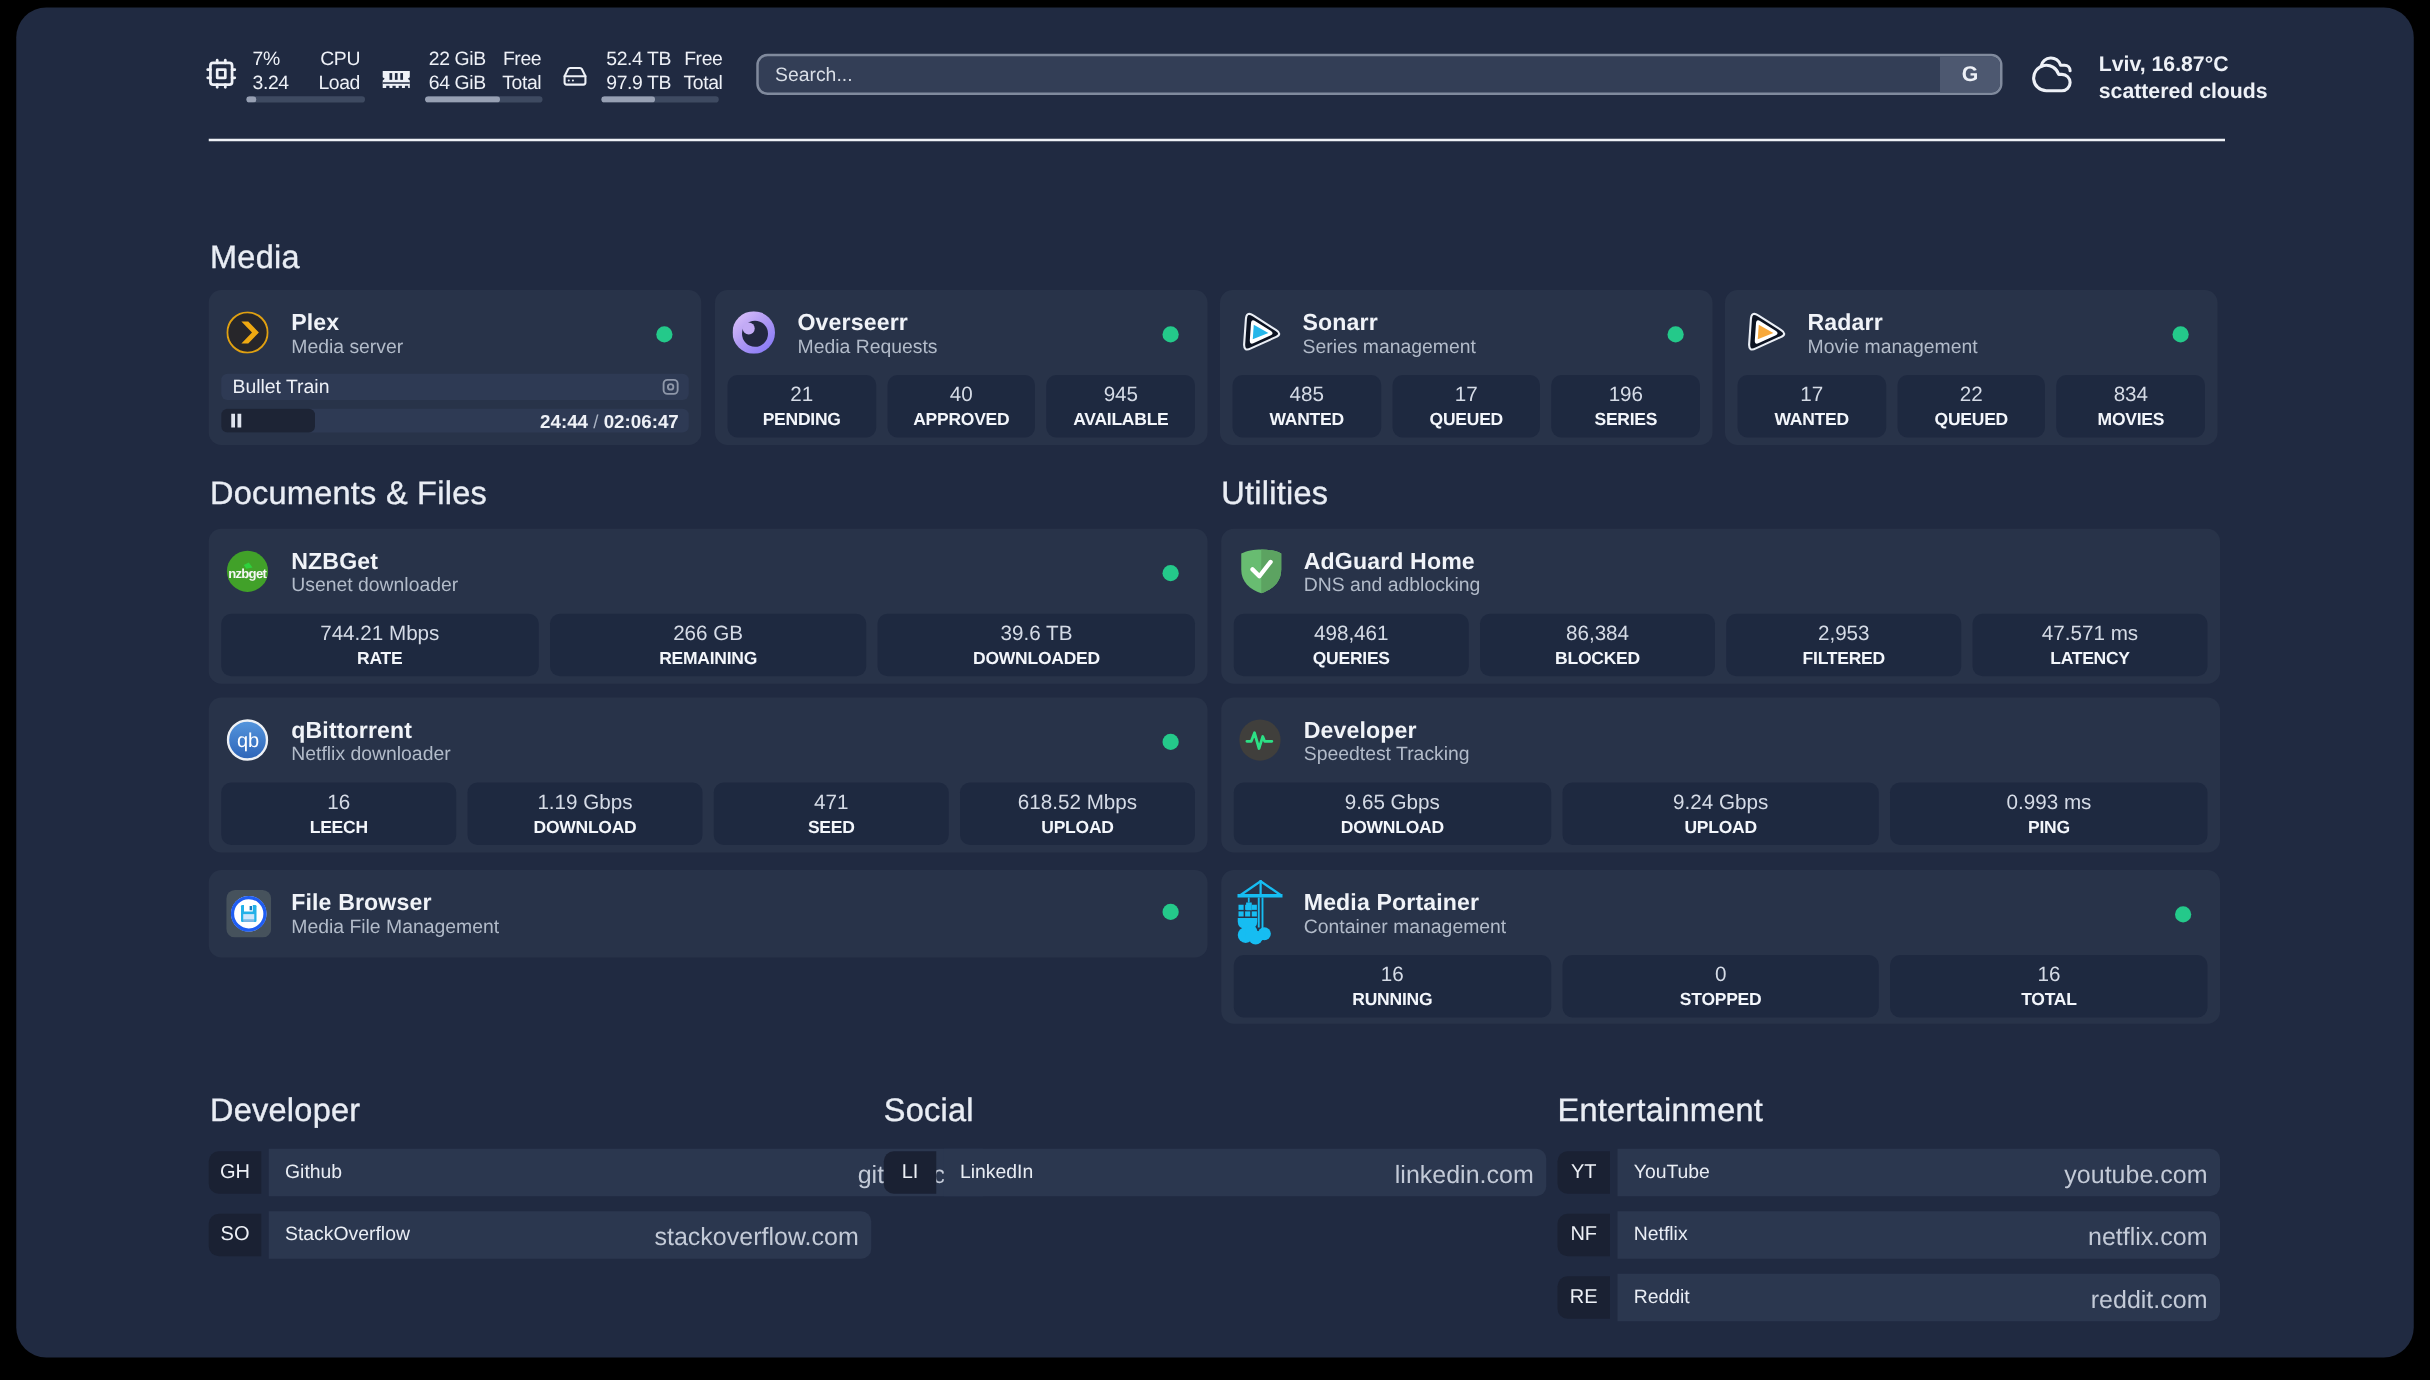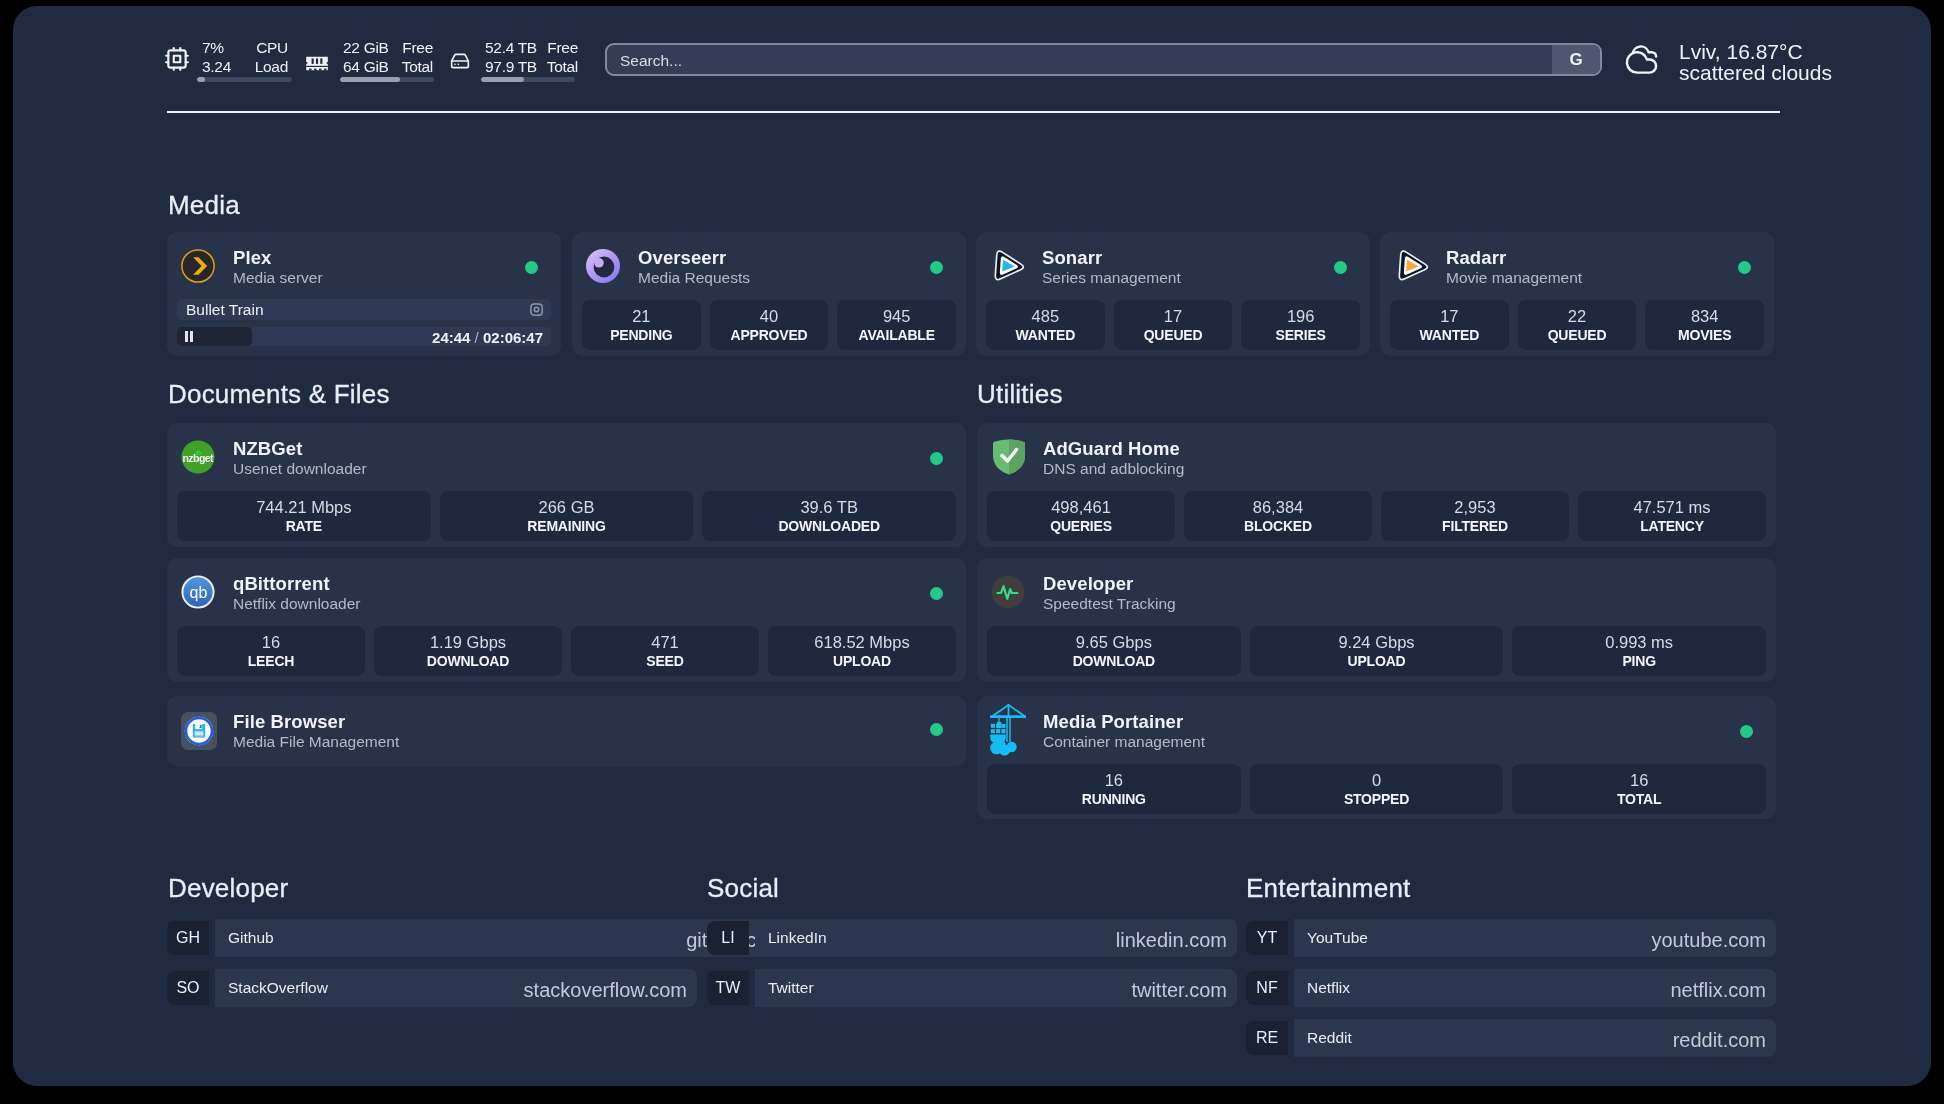--- a/index.html
+++ b/index.html
@@ -8,21 +8,21 @@
 #panel { position:absolute; left:13px; top:6px; width:1918px; height:1080px; background:#202a41; border-radius:24px; overflow:hidden; }
 
 .mval { position:absolute; font-size:15.5px; line-height:19px; letter-spacing:-0.3px; color:#eef1f7; }
 .mlab { position:absolute; font-size:15.5px; line-height:19px; letter-spacing:-0.3px; color:#eef1f7; text-align:right; }
 .mbar { position:absolute; height:5px; border-radius:3px; background:#3e4a61; overflow:hidden; }
 .mbar i { display:block; height:100%; background:#97a0b3; border-radius:3px; }
 .icn { position:absolute; }
 #search { position:absolute; left:438px; top:37px; width:997px; height:33px; border:2px solid #808a9d; border-radius:9px; background:#333e56; }
 #search .ph { position:absolute; left:13px; top:7px; font-size:15.5px; color:#d9dee6; }
 #search .gbtn { position:absolute; right:0; top:0; width:48px; height:29px; background:#4d5870; border-radius:0 7px 7px 0; color:#eef1f7; font-size:17px; font-weight:700; text-align:center; line-height:29px; }
-#weather-txt { position:absolute; left:1512px; top:35px; white-space:nowrap; font-size:21px; line-height:21px; color:#eef1f7; }
+#weather-txt { position:absolute; left:1512px; top:35px; white-space:nowrap; font-size:17px; line-height:21px; color:#eef1f7;font-weight:bold; }
 #sep { position:absolute; left:0px; top:105px; width:1613px; height:2px; background:#eef1f6; }
 
 .stitle { position:absolute; font-size:26px; color:#e9edf4; letter-spacing:0.2px; -webkit-text-stroke:0.3px #e9edf4; }
 .card { position:absolute; background:#283349; border-radius:10px; }
 .card .ci { position:absolute; left:14px; top:17px; width:34px; height:34px; }
 .card .tt { position:absolute; left:66px; top:14px; font-size:18.5px; font-weight:700; line-height:23px; color:#f0f3f8; letter-spacing:0.1px; }
 .card .sub { position:absolute; left:66px; top:36px; font-size:15.5px; line-height:20px; color:#b2bbc9; }
 .card .dot { position:absolute; right:23px; top:29px; width:13px; height:13px; border-radius:50%; background:#24c98a; }
 .stats { position:absolute; left:10px; right:10px; top:68px; height:50px; display:flex; gap:9px; }
 .stat { flex:1; background:#1e2940; border-radius:8px; text-align:center; }
@@ -408,27 +408,20 @@
         </div>
       </div>
 
   <div class="bk" style="left:540px;top:913px;width:530px">
         <div class="pre">LI</div>
         <div class="row">
           <div class="nm">LinkedIn</div>
           <div class="url">linkedin.com</div>
         </div>
       </div>
-  <div class="bk" style="left:540px;top:963px;width:530px">
-        <div class="pre">TW</div>
-        <div class="row">
-          <div class="nm">Twitter</div>
-          <div class="url">twitter.com</div>
-        </div>
-      </div>
 
   <div class="bk" style="left:1079px;top:913px;width:530px">
         <div class="pre">YT</div>
         <div class="row">
           <div class="nm">YouTube</div>
           <div class="url">youtube.com</div>
         </div>
       </div>
   <div class="bk" style="left:1079px;top:963px;width:530px">
         <div class="pre">NF</div>

